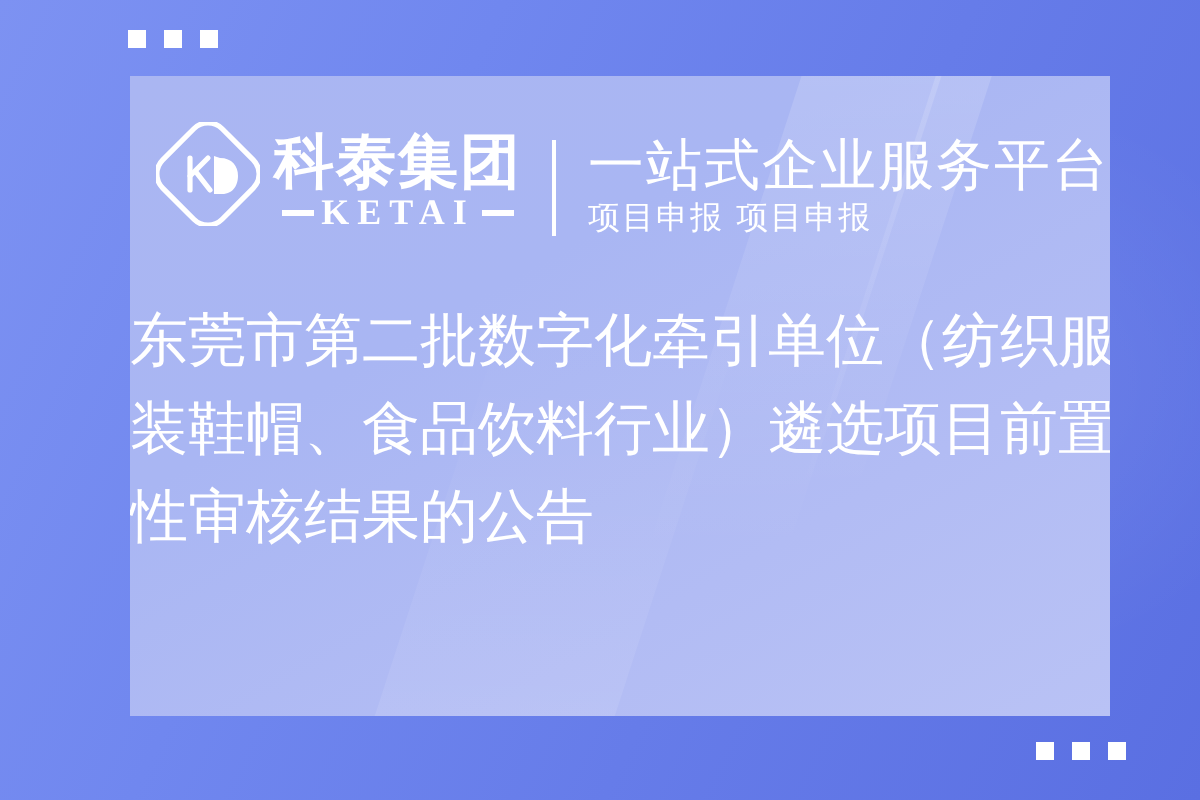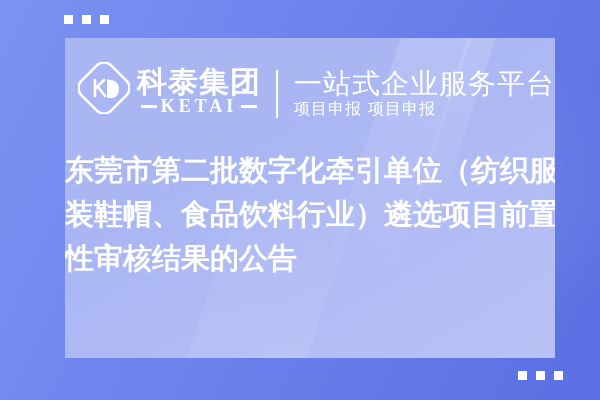--- a/index.html
+++ b/index.html
@@ -177,21 +177,21 @@
   
   #announcement-title {
     position: absolute;
     left: 0px;
     top: 110px;
     width: 500px;
     padding: 0 6px 0 0;
     box-sizing: border-box;
     font-size: 29px;
     line-height: 44px;
-    font-weight: 700;
+    font-weight: 400;
     color: #ffffff;
     letter-spacing: 0px;
     font-family: "DejaVu Sans", "Liberation Sans", sans-serif;
     z-index: 4;
     text-align: left;
   }
 </style>
 </head>
 <body>
 

